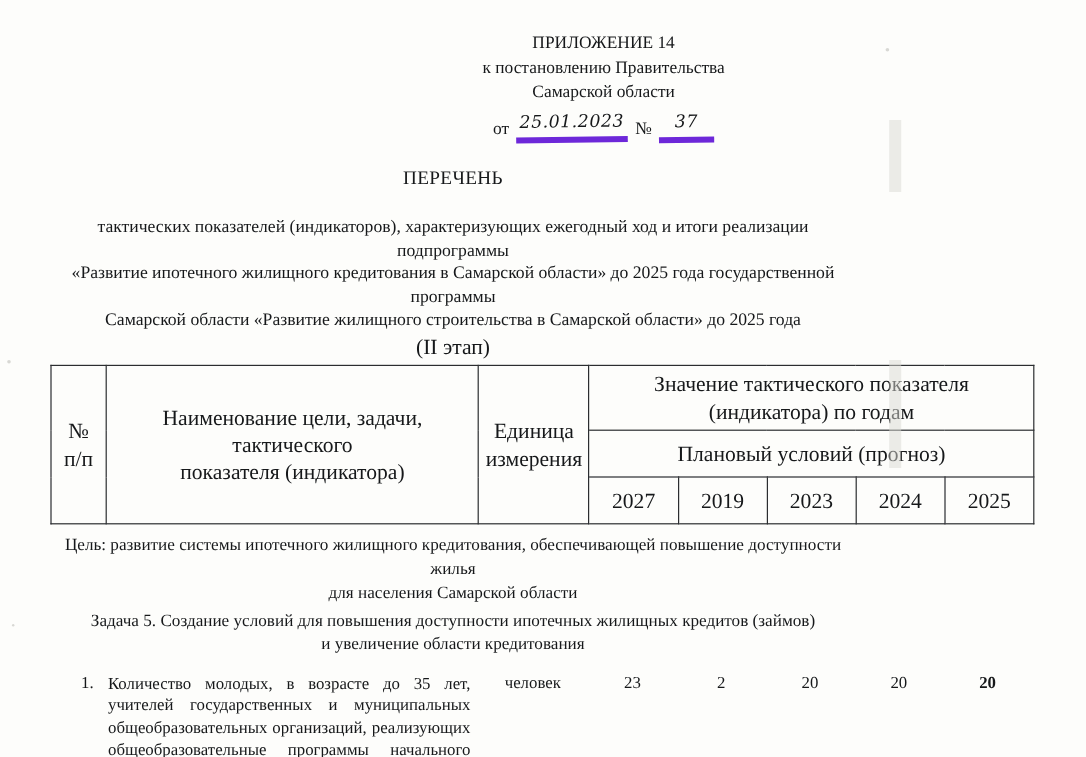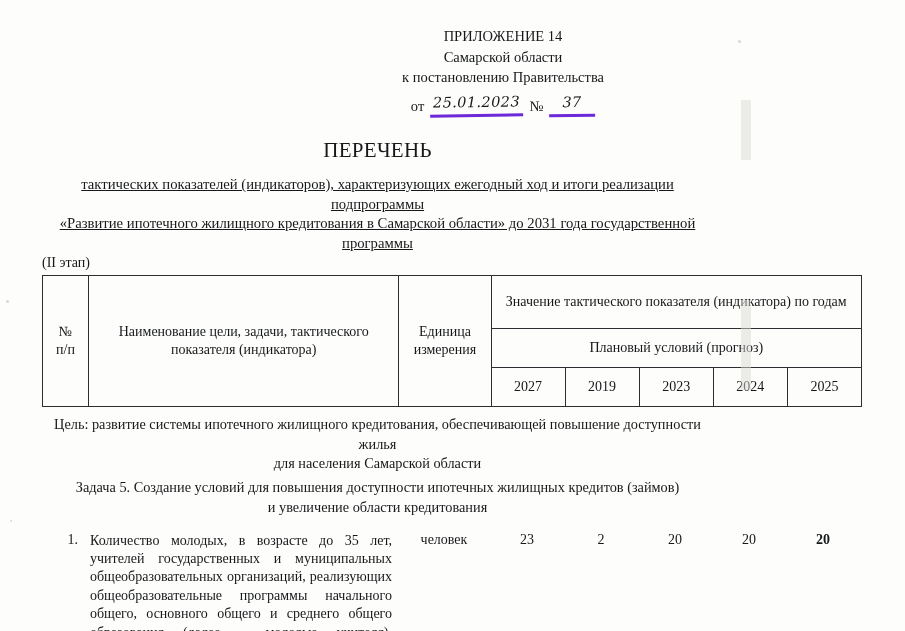--- a/index.html
+++ b/index.html
@@ -45,63 +45,62 @@
     align-items: flex-end;
     gap: 6px;
     margin-top: 4px;
     font-size: 14.5px;
   }
   .hand {
     font-family: "DejaVu Serif", serif;
     font-style: italic;
     font-size: 14.5px;
     letter-spacing: 0.4px;
-    border-bottom: 3px solid #6d28d9;
+    border-bottom: 5px solid #6d28d9;
     padding: 0 3px 1px 3px;
     transform: rotate(-0.8deg);
   }
   .hand.num {
     min-width: 40px;
     text-align: center;
   }
 
   
   .doc-title {
     text-align: center;
-    font-size: 21px;
+    font-size: 16px;
     margin-top: 22px;
     letter-spacing: 0.3px;
   }
   .doc-sub {
     text-align: center;
     font-size: 14.7px;
     line-height: 1.32;
-    margin-top: 12px;
-    text-decoration: underline;
+    margin-top: 22px;
   }
   .doc-sub .l {
     display: block;
   }
   .stage {
-    text-align: left;
-    font-size: 14px;
+    text-align: center;
+    font-size: 18px;
     margin-top: 2px;
   }
 
   
   table.main {
     border-collapse: collapse;
     width: 820px;
     margin: 4px auto 0 auto;
     table-layout: fixed;
   }
   table.main td, table.main th {
     border: 1px solid #2b2d30;
     font-weight: normal;
-    font-size: 14px;
+    font-size: 18px;
     text-align: center;
     vertical-align: middle;
     padding: 4px 3px;
     line-height: 1.25;
   }
   .col-no { width: 46px; }
   .col-name { width: 310px; }
   .col-unit { width: 92px; }
   .col-year { width: 74px; }
 
@@ -188,35 +187,36 @@
 
   <div class="edge-dot" style="left:6px;top:300px;width:3px;height:3px;"></div>
   <div class="edge-dot" style="left:10px;top:520px;width:2px;height:2px;"></div>
   <div class="edge-dot" style="right:14px;top:40px;width:3px;height:3px;"></div>
   <div class="scan-smudge" style="top:100px;height:60px;"></div>
   <div class="scan-smudge" style="top:300px;height:90px;"></div>
 
   <div class="header-block">
     <div class="header-wrap">
       <span class="hdr-line">ПРИЛОЖЕНИЕ 14</span>
+      <span class="hdr-line">к постановлению Правительства</span>
       <span class="hdr-line">Самарской области</span>
-      <span class="hdr-line">к постановлению Правительства</span>
       <div class="from-line">
         <span>от</span>
         <span class="hand">25.01.2023</span>
         <span>№</span>
         <span class="hand num">37</span>
       </div>
     </div>
   </div>
 
   <div class="doc-title">ПЕРЕЧЕНЬ</div>
   <div class="doc-sub">
     <span class="l">тактических показателей (индикаторов), характеризующих ежегодный ход и итоги реализации подпрограммы</span>
-    <span class="l">«Развитие ипотечного жилищного кредитования в Самарской области» до 2031 года государственной программы</span>
+    <span class="l">«Развитие ипотечного жилищного кредитования в Самарской области» до 2025 года государственной программы</span>
+    <span class="l">Самарской области «Развитие жилищного строительства в Самарской области» до 2025 года</span>
   </div>
   <div class="stage">(II этап)</div>
 
   <table class="main">
     <colgroup>
       <col class="col-no">
       <col class="col-name">
       <col class="col-unit">
       <col class="col-year">
       <col class="col-year">

